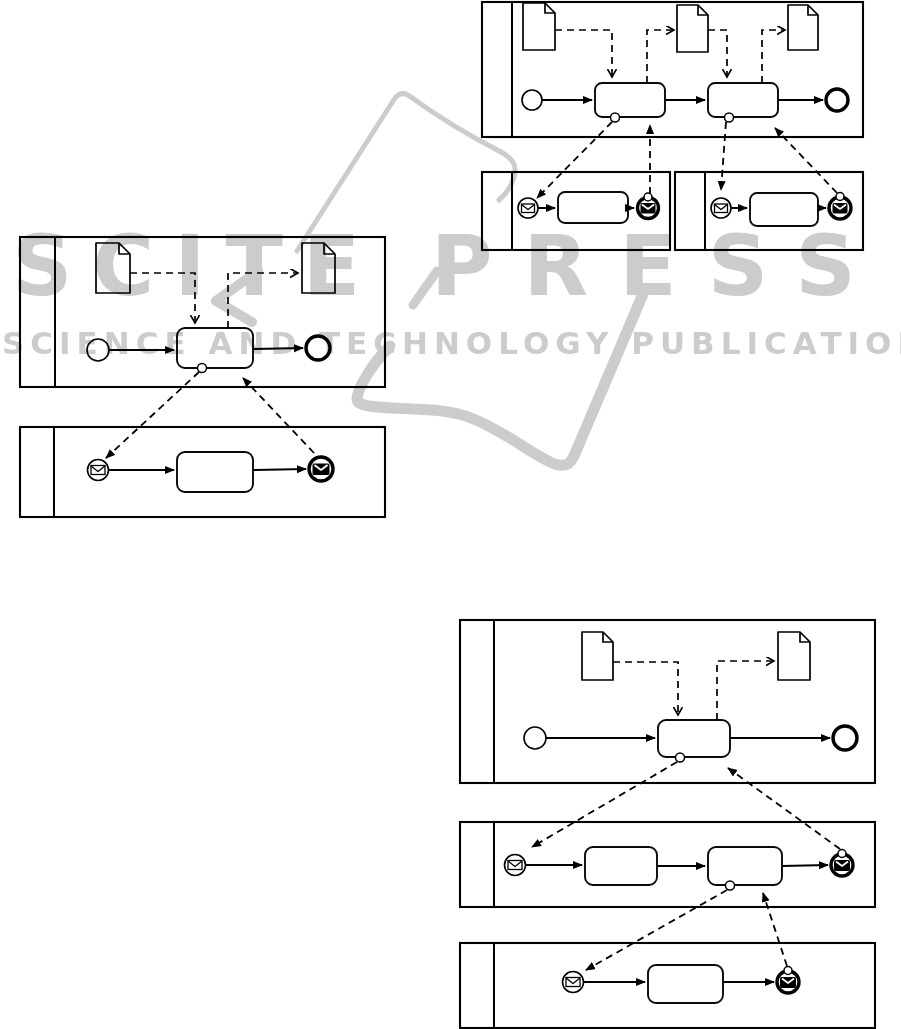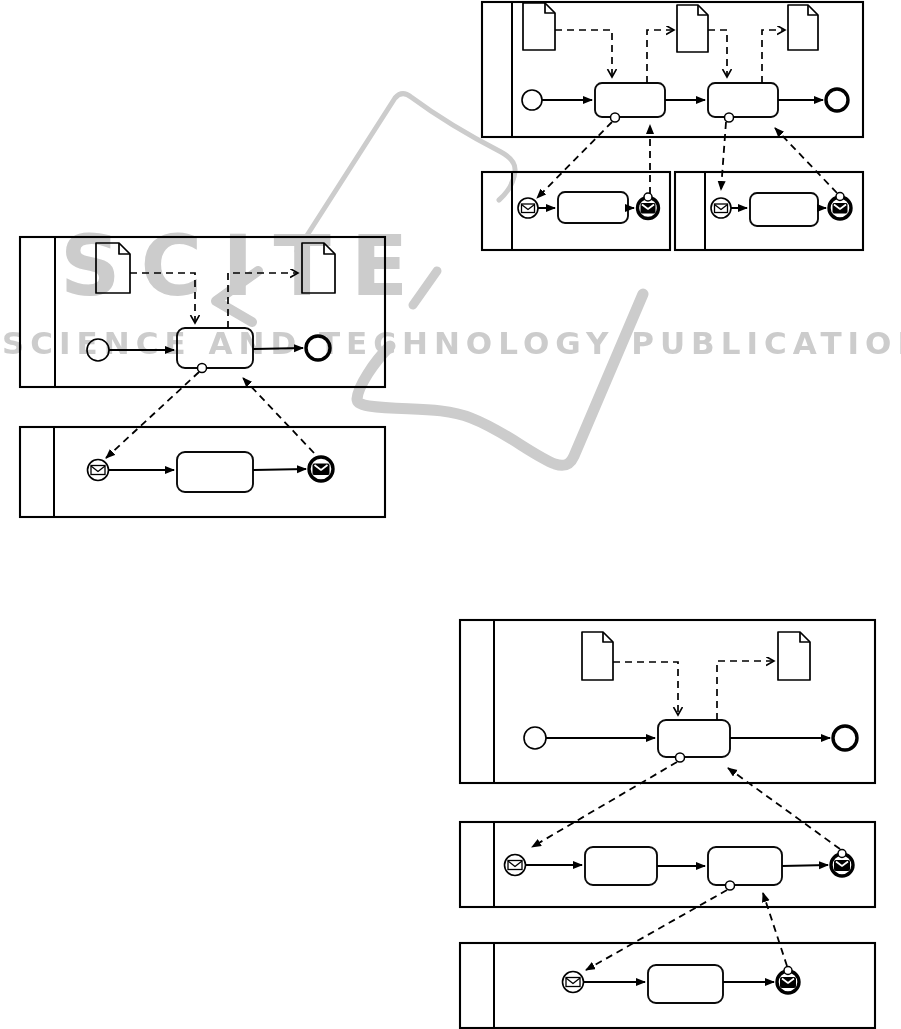--- a/index.html
+++ b/index.html
@@ -2,21 +2,21 @@
 <html><head>
 <meta charset="utf-8">
 <style>
   html,body{margin:0;padding:0;background:#fff;}
   .canvas{position:relative;width:901px;height:1029px;background:#fff;overflow:hidden;
           font-family:"DejaVu Sans","Liberation Sans",sans-serif;}
   
   .wm{position:absolute;inset:0;z-index:1;color:#cccccc;}
   .wm-logo{position:absolute;left:0;top:0;}
   .wm-brand-left,.wm-brand-right{position:absolute;top:224px;font-weight:bold;font-size:84px;
-          line-height:84px;color:#cccccc;white-space:nowrap;margin-left:48px;}
+          line-height:84px;color:#cccccc;white-space:nowrap;}
   .wm-brand-left{left:12px;letter-spacing:20px;}
   .wm-brand-right{left:431px;letter-spacing:31px;}
   .wm-tagline{position:absolute;top:328px;left:2px;font-weight:bold;font-size:31px;
           line-height:31px;letter-spacing:6px;color:#cccccc;white-space:nowrap;}
   
   .bpmn{position:absolute;left:0;top:0;z-index:2;}
   .pool{fill:none;stroke:#000;stroke-width:2.1;}
   .lane{stroke:#000;stroke-width:2;}
   .task{fill:none;stroke:#0a0a0a;stroke-width:1.9;}
   .doc{fill:none;stroke:#000;stroke-width:1.7;stroke-linejoin:round;}
@@ -38,20 +38,21 @@
 <div class="canvas">
 
   <div class="wm">
     <svg class="wm-logo" width="901" height="1029" viewBox="0 0 901 1029">
       <path class="wmstroke" stroke-width="5" d="M 297,251 L 395,98 Q 402,90 411,97 C 438,117 468,135 501,152 Q 516,160 515,171 C 514,183 507,193 499,200"></path>
       <path class="wmstroke" stroke-width="10" d="M 258,271 L 216,301 L 252,322"></path>
       <path class="wmstroke" stroke-width="9" d="M 437,271 L 413,305"></path>
       <path class="wmstroke" stroke-width="11" d="M 390,346 C 374,362 358,386 357,399 C 357,403 362,405 369,406 C 404,411 441,406 471,418 C 505,431 532,455 555,464 C 564,467 570,465 574,456 L 643,294"></path>
     </svg>
     <div class="wm-brand-left">SCITE</div>
+    <div class="wm-brand-right">PRESS</div>
     <div class="wm-tagline">SCIENCE AND TECHNOLOGY PUBLICATIONS</div>
   </div>
 
   <svg class="bpmn" width="901" height="1029" viewBox="0 0 901 1029">
     <defs>
       <marker id="m-arrow" markerWidth="11" markerHeight="10" refX="9" refY="4" orient="auto" markerUnits="userSpaceOnUse">
         <path d="M0,0 L10,4 L0,8 Z" fill="#000"></path>
       </marker>
       <marker id="m-open" markerWidth="12" markerHeight="12" refX="8" refY="4.5" orient="auto" markerUnits="userSpaceOnUse">
         <path d="M0,0 L8,4.5 L0,9" fill="none" stroke="#000" stroke-width="1.6"></path>

